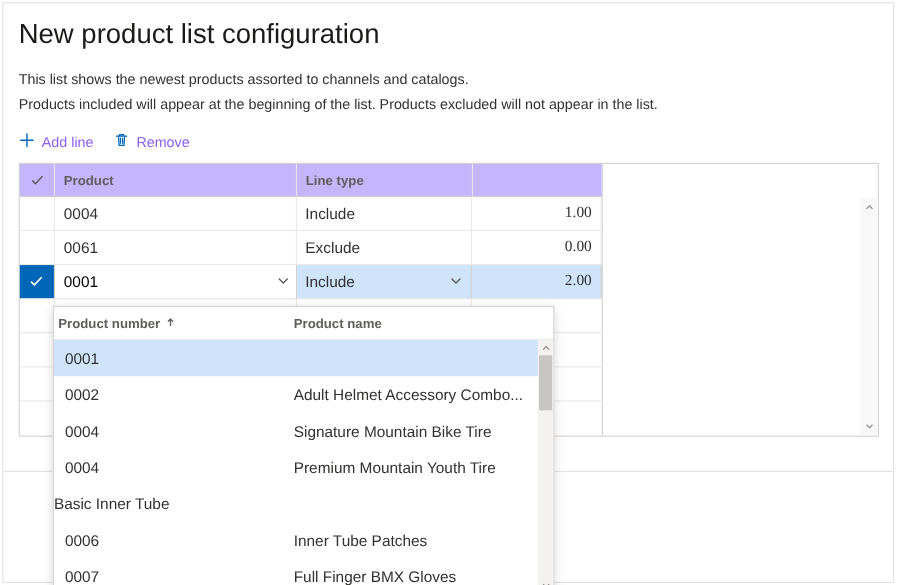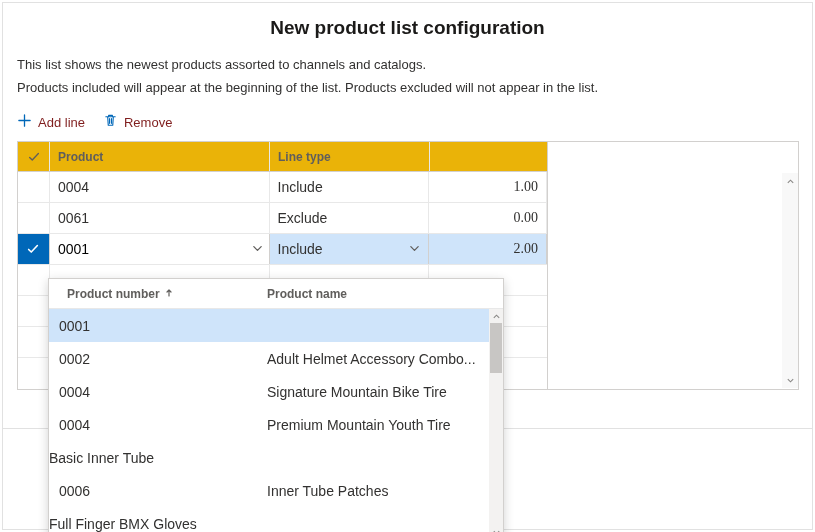--- a/index.html
+++ b/index.html
@@ -16,61 +16,60 @@
   }
   .panel {
     border: 1px solid #e1e1e1;
     margin: 2px;
     width: 811px;
     height: 528px;
     position: relative;
     padding: 14px 14px 0 14px;
   }
   .title {
-    font-size: 19px;
-    font-weight: 700;
+    font-size: 25px;
+    font-weight: 400;
     color: #1b1a19;
     margin: 0 0 18px 0;
-    text-align: center;
   }
   .desc {
     font-size: 13px;
     color: #323130;
     margin: 0 0 8px 0;
   }
   .toolbar {
     display: flex;
     gap: 18px;
     margin-top: 18px;
     margin-bottom: 10px;
   }
   .tool-btn {
     display: inline-flex;
     align-items: center;
     gap: 6px;
-    color: #7f1d1d;
+    color: #8b5cf6;
     font-size: 13px;
     cursor: pointer;
     background: none;
     border: none;
     padding: 0;
   }
   .tool-btn svg { width: 15px; height: 15px; }
   .grid-wrap {
     border: 1px solid #d2d0ce;
     width: 782px;
     position: relative;
   }
   .inner-grid {
     width: 530px;
     border-right: 1px solid #d2d0ce;
   }
   .hdr-row {
     display: flex;
-    background: #eab308;
+    background: #c4b5fd;
     border-bottom: 1px solid #d2d0ce;
     height: 30px;
     align-items: stretch;
   }
   .hdr-cell {
     display: flex;
     align-items: center;
     padding: 0 8px;
     font-size: 12px;
     color: #605e5c;
@@ -132,21 +131,21 @@
     border: 1px solid #d2d0ce;
     z-index: 10;
   }
   .dd-head {
     display: flex;
     height: 30px;
     align-items: center;
     border-bottom: 1px solid #e8e8e8;
     padding-right: 14px;
   }
-  .dd-col1 { width: 218px; padding-left: 18px; font-size: 12px; color:#605e5c; font-weight:600; display:flex; align-items:center; gap:4px;}
+  .dd-col1 { width: 218px; padding-left: 4px; font-size: 12px; color:#605e5c; font-weight:600; display:flex; align-items:center; gap:4px;}
   .dd-col2 { flex: 1; font-size: 12px; color:#605e5c; font-weight:600;}
   .dd-body { max-height: 230px; overflow: hidden; position: relative;}
   .dd-row {
     display: flex;
     height: 33px;
     align-items: center;
     font-size: 14px;
     cursor: pointer;
   }
   .dd-row.hl { background: #cfe4fa; }
@@ -336,20 +335,21 @@
           <div class="dd-c2">Premium Mountain Youth Tire</div>
         </div>
         <div class="dd-row">
           <div class="dd-c2">Basic Inner Tube</div>
         </div>
         <div class="dd-row">
           <div class="dd-c1">0006</div>
           <div class="dd-c2">Inner Tube Patches</div>
         </div>
         <div class="dd-row">
+          <div class="dd-c1">0007</div>
           <div class="dd-c2">Full Finger BMX Gloves</div>
         </div>
       </div>
     <div class="dd-scroll" style="top: 30px;">
       <div class="dd-sc-btn">
           <svg viewBox="0 0 10 10">
             <path d="M2 6.5L5 3.5l3 3" stroke="#8a8886" stroke-width="1.2" fill="none"></path>
           </svg>
         </div>
       <div class="dd-thumb"></div>

